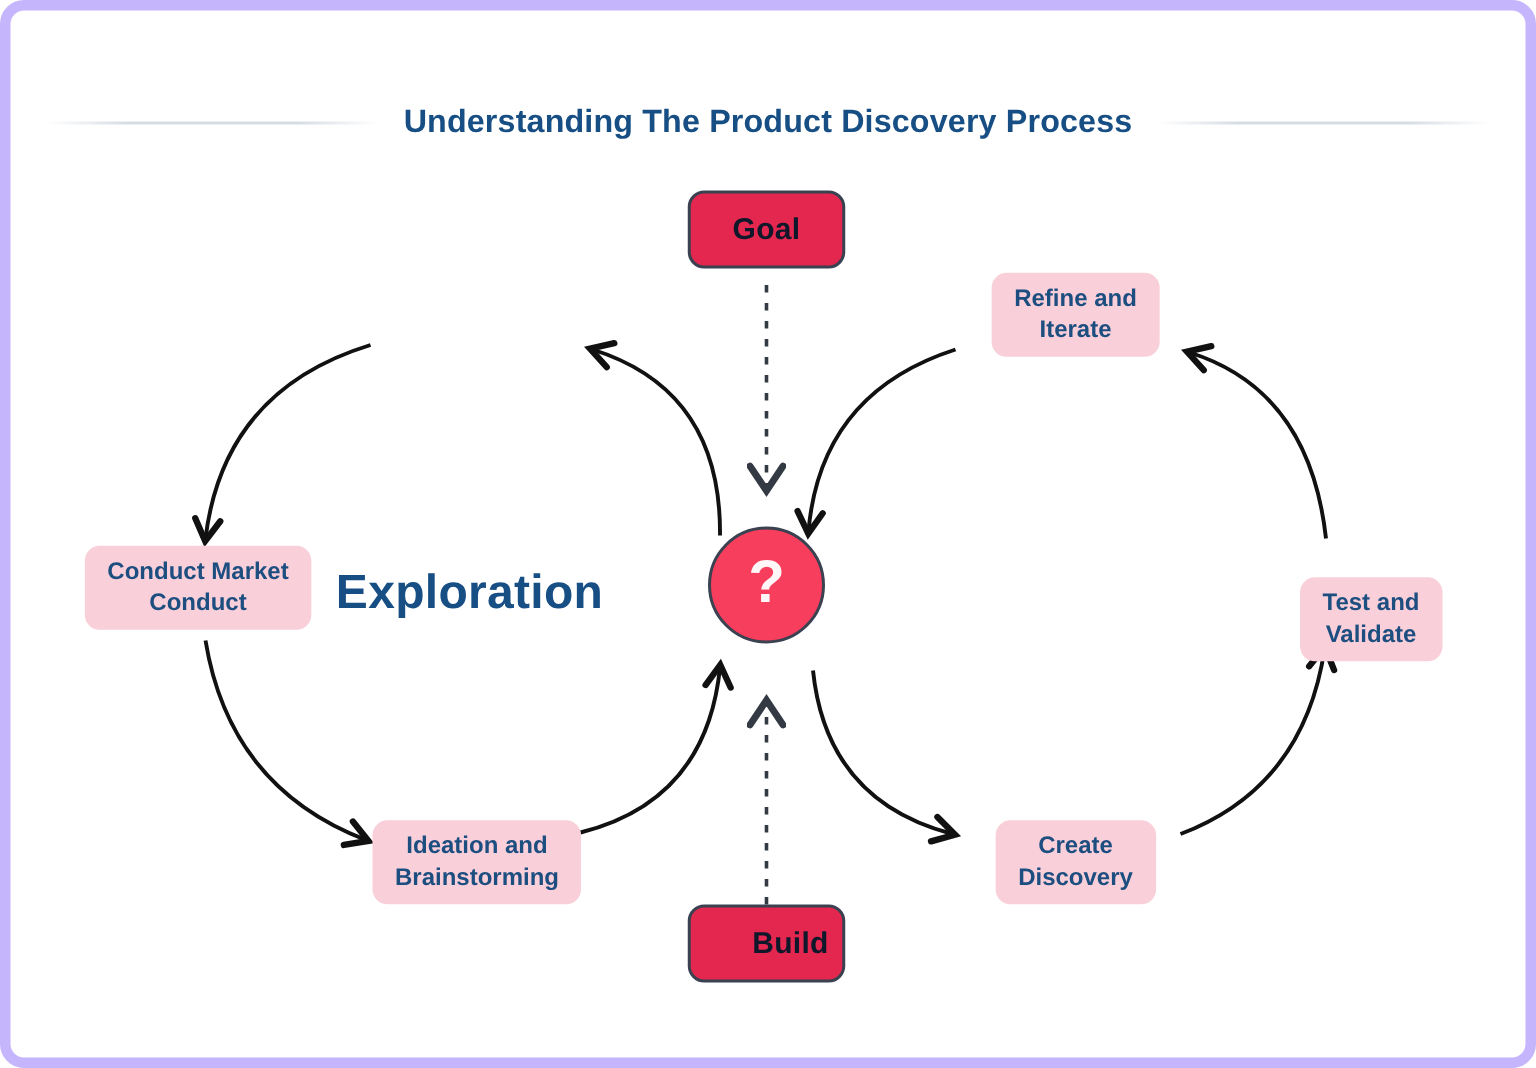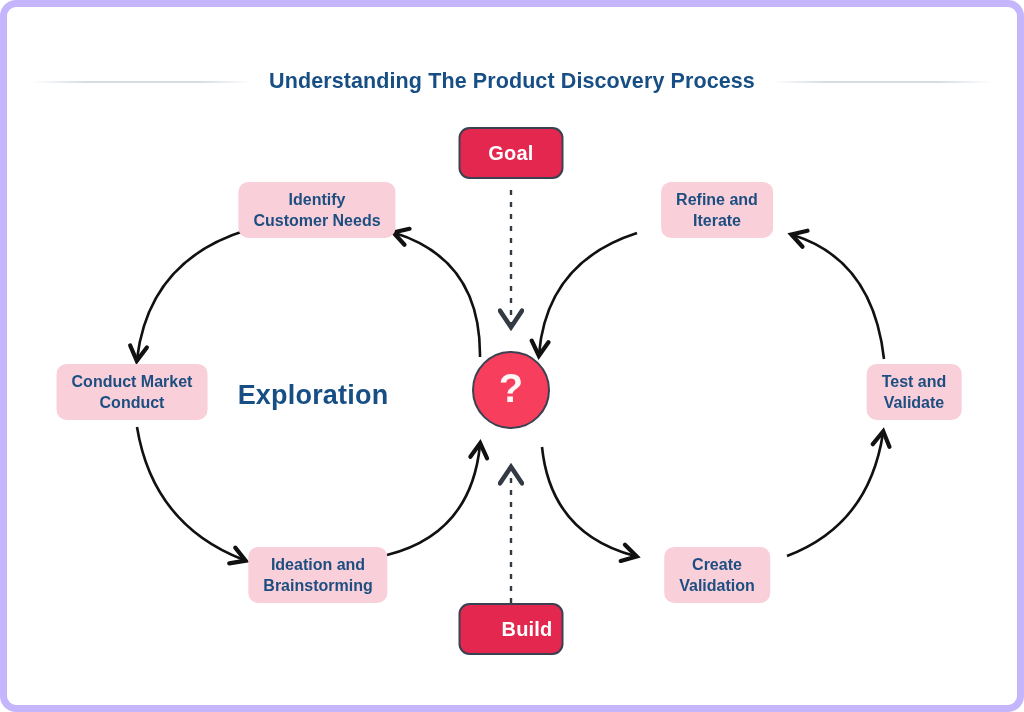--- a/index.html
+++ b/index.html
@@ -84,21 +84,21 @@
     white-space: nowrap;
   }
 
   
   .red-box {
     background: var(--goal-build-bg);
     border: 2.5px solid var(--dark-border);
     border-radius: 11px;
     width: 105px;
     height: 52px;
-    color: #ffffff;
+    color: #0f172a;
     font-size: 20px;
     font-weight: 700;
     letter-spacing: 0.2px;
   }
 
   
   .center-circle {
     width: 78px;
     height: 78px;
     border-radius: 50%;
@@ -107,36 +107,36 @@
     color: #fff6f7;
     font-size: 40px;
     font-weight: 700;
   }
   .center-circle .qmark { transform: translateY(-2px); }
 
   
   .loop-label {
     position: absolute;
     transform: translate(-50%, -50%);
-    font-size: 27px;
+    font-size: 32px;
     font-weight: 700;
     color: var(--title-text);
     white-space: nowrap;
     letter-spacing: 0.2px;
   }
 
   
   .pos-goal      { left: 504px; top: 146px; }
   .pos-build     { left: 504px; top: 622px; padding-left: 32px; }
   .pos-center    { left: 504px; top: 383px; }
   .pos-identify  { left: 310px; top: 203px; }
   .pos-conduct   { left: 125px; top: 385px; }
   .pos-ideation  { left: 311px; top: 568px; padding-left: 15px; }
   .pos-refine    { left: 710px; top: 203px; }
-  .pos-test      { left: 907px; top: 385px; }
+  .pos-test      { left: 907px; top: 406px; }
   .pos-create    { left: 710px; top: 568px; }
   .pos-exploration { left: 306px; top: 388px; }
   .pos-validation  { left: 712px; top: 388px; }
 </style>
 </head>
 <body>
 
 <div class="canvas">
 
   <div class="title-row">
@@ -173,41 +173,37 @@
     <span>Goal</span>
   </div>
   <div class="node red-box pos-build">
     <span>Build</span>
   </div>
 
   <div class="node center-circle pos-center">
     <span class="qmark">?</span>
   </div>
 
-  <div class="node step-box pos-identify">
-    <span>Identify</span>
-    <span>Customer Needs</span>
-  </div>
   <div class="node step-box pos-conduct">
     <span>Conduct Market</span>
     <span>Conduct</span>
   </div>
   <div class="node step-box pos-ideation">
     <span>Ideation and</span>
     <span>Brainstorming</span>
   </div>
 
   <div class="node step-box pos-refine">
     <span>Refine and</span>
     <span>Iterate</span>
   </div>
   <div class="node step-box pos-test">
     <span>Test and</span>
     <span>Validate</span>
   </div>
   <div class="node step-box pos-create">
     <span>Create</span>
-    <span>Validation</span>
+    <span>Discovery</span>
   </div>
 
   <div class="loop-label pos-exploration">Exploration</div>
 
 </div>
 
 </body></html>

